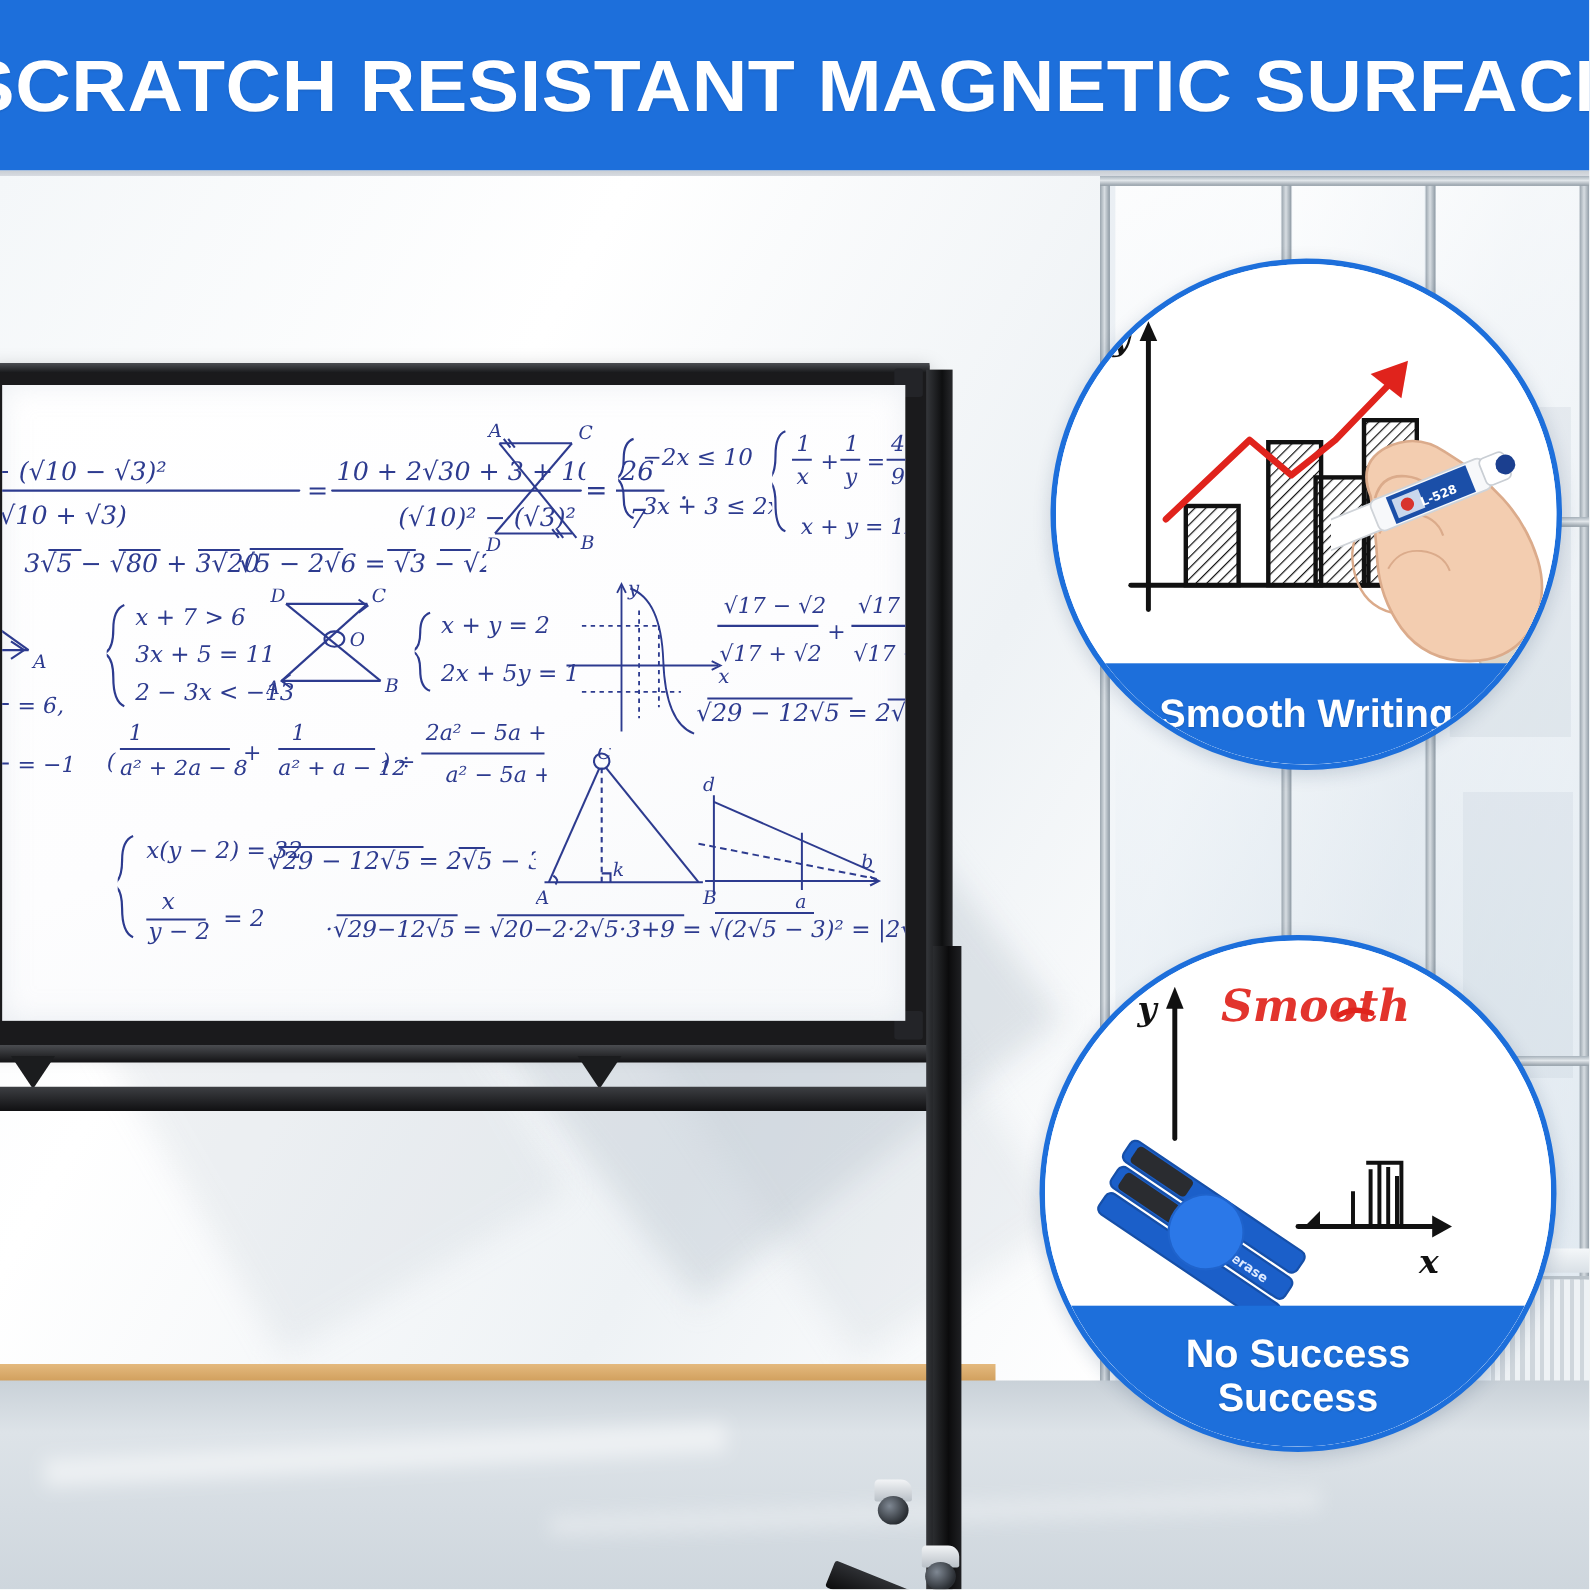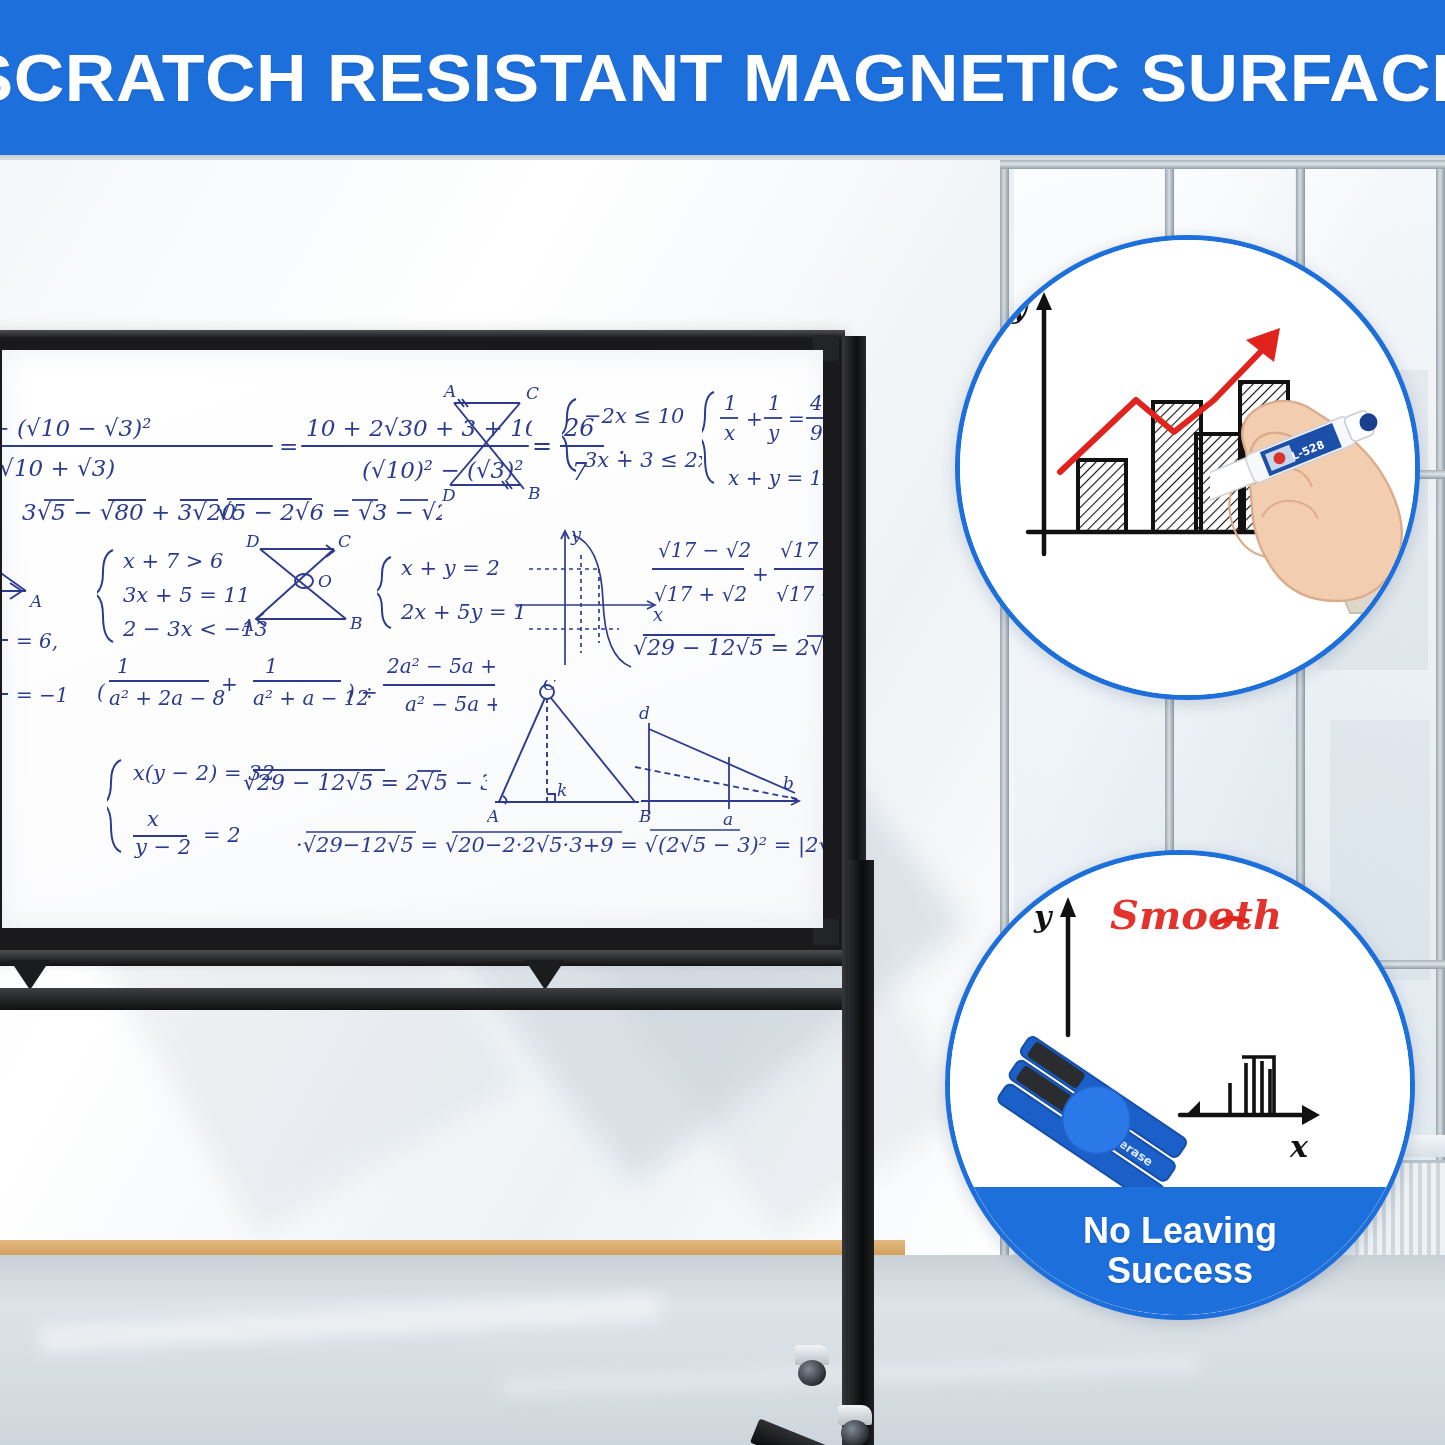--- a/index.html
+++ b/index.html
@@ -484,20 +484,23 @@
           <rect x="6" y="118" width="78" height="26" fill="#1b4fa8"></rect>
           <rect x="10" y="122" width="26" height="18" fill="#e8eef8" opacity=".85"></rect>
           <circle cx="22" cy="131" r="6" fill="#d8342c"></circle>
           <rect x="96" y="118" width="24" height="26" rx="5" fill="#ffffff" stroke="#c9ced4" stroke-width="1.6"></rect>
           <circle cx="118" cy="131" r="9" fill="#1b3f8f"></circle>
           <path d="M-96 126 l14 -3 l0 20 l-14 -3 z" fill="#2c2c2e"></path>
           <text x="34" y="138" fill="#ffffff" font-family="DejaVu Sans" font-size="11" font-weight="bold">L-528</text>
         </g>
       </svg>
 
+      <div class="band" style="height:92px;">
+        <span style="font-size:36px;">Smooth Writing</span>
+      </div>
     </div>
 
     <div class="callout" style="left:945px;top:690px;width:460px;height:460px;">
       <div class="face"></div>
 
       <svg style="position:absolute;left:40px;top:30px;" width="390" height="310" viewBox="0 0 390 310">
 
         <g stroke="#111" stroke-width="4.5" fill="none" stroke-linecap="round">
           <line x1="78" y1="150" x2="78" y2="24"></line>
         </g>
@@ -528,19 +531,19 @@
           <rect x="18" y="60" width="60" height="18" rx="4" fill="#2a2c30"></rect>
           <rect x="14" y="84" width="190" height="22" rx="6" fill="#1b5fc9" stroke="#164fa8" stroke-width="2"></rect>
           <rect x="22" y="86" width="60" height="18" rx="4" fill="#2a2c30"></rect>
           <rect x="18" y="110" width="190" height="22" rx="6" fill="#1b5fc9" stroke="#164fa8" stroke-width="2"></rect>
           <text x="118" y="101" fill="#dce9ff" font-family="DejaVu Sans" font-size="12" font-weight="bold">dry erase</text>
           <circle cx="112" cy="92" r="34" fill="#2b78e8" stroke="#1f63cc" stroke-width="2"></circle>
         </g>
       </svg>
 
       <div class="band" style="height:128px;flex-direction:column;gap:2px;">
-        <span style="font-size:36px;">No Leaving</span>
+        <span style="font-size:36px;">No Success</span>
         <span style="font-size:36px;">Success</span>
       </div>
     </div>
 
   </div>
 </div>
 
 </body></html>

